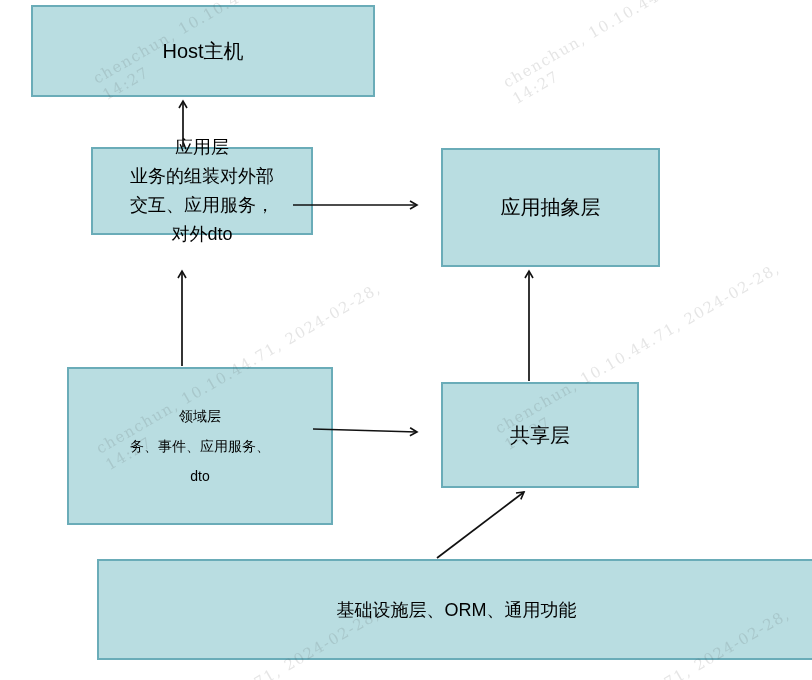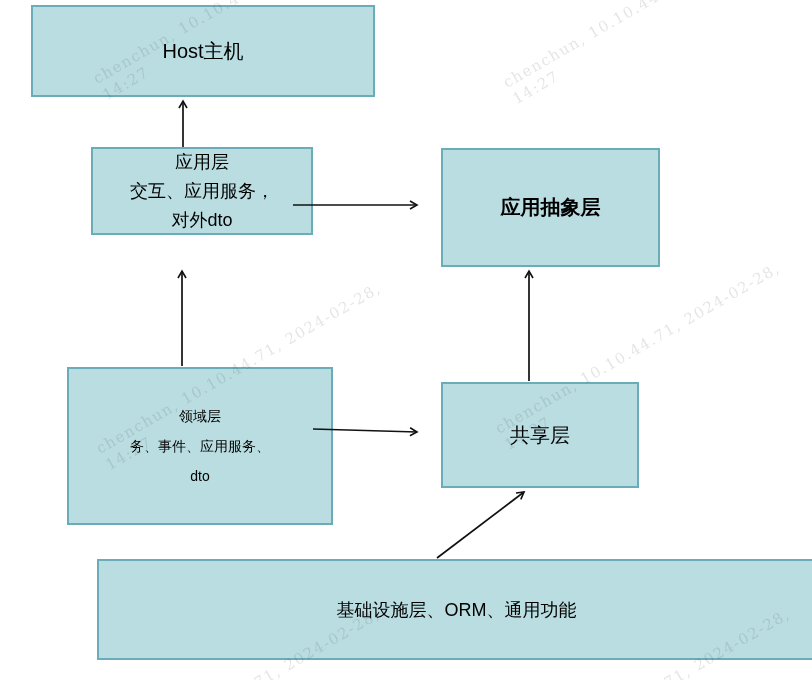--- a/index.html
+++ b/index.html
@@ -22,21 +22,21 @@
     justify-content: center;
     align-items: center;
     text-align: center;
     color: #000000;
     z-index: 2;
     margin-left: 20px;
   }
   .node .nl { white-space: nowrap; }
   #n-host            { left: 11px;  top: 5px;   width: 344px; height: 92px;  font-size: 20px; }
   #n-application     { left: 71px;  top: 147px; width: 222px; height: 88px; font-size: 18px; line-height: 29px; }
-  #n-app-abstract    { left: 421px; top: 148px; width: 219px; height: 119px; font-size: 20px; font-weight: bold; }
+  #n-app-abstract    { left: 421px; top: 148px; width: 219px; height: 119px; font-size: 20px; }
   #n-domain          { left: 47px;  top: 367px; width: 266px; height: 158px; font-size: 14px; line-height: 30px; }
   #n-shared          { left: 421px; top: 382px; width: 198px; height: 106px; font-size: 20px; }
   #n-infra           { left: 77px;  top: 559px; width: 719px; height: 101px; font-size: 18px; }
   
   .arrows {
     position: absolute;
     left: 0; top: 0;
     z-index: 3;
     pointer-events: none;
   }
@@ -85,20 +85,21 @@
     <div>chenchun, 10.10.44.71, 2024-02-28,</div>
     <div>14:27</div>
   </div>
 
   <div class="node" id="n-host">
     <div class="nl">Host主机</div>
   </div>
 
   <div class="node" id="n-application">
     <div class="nl">应用层</div>
+    <div class="nl">业务的组装对外部</div>
     <div class="nl">交互、应用服务，</div>
     <div class="nl">对外dto</div>
   </div>
 
   <div class="node" id="n-app-abstract">
     <div class="nl">应用抽象层</div>
   </div>
 
   <div class="node" id="n-domain">
     <div class="nl">领域层</div>

